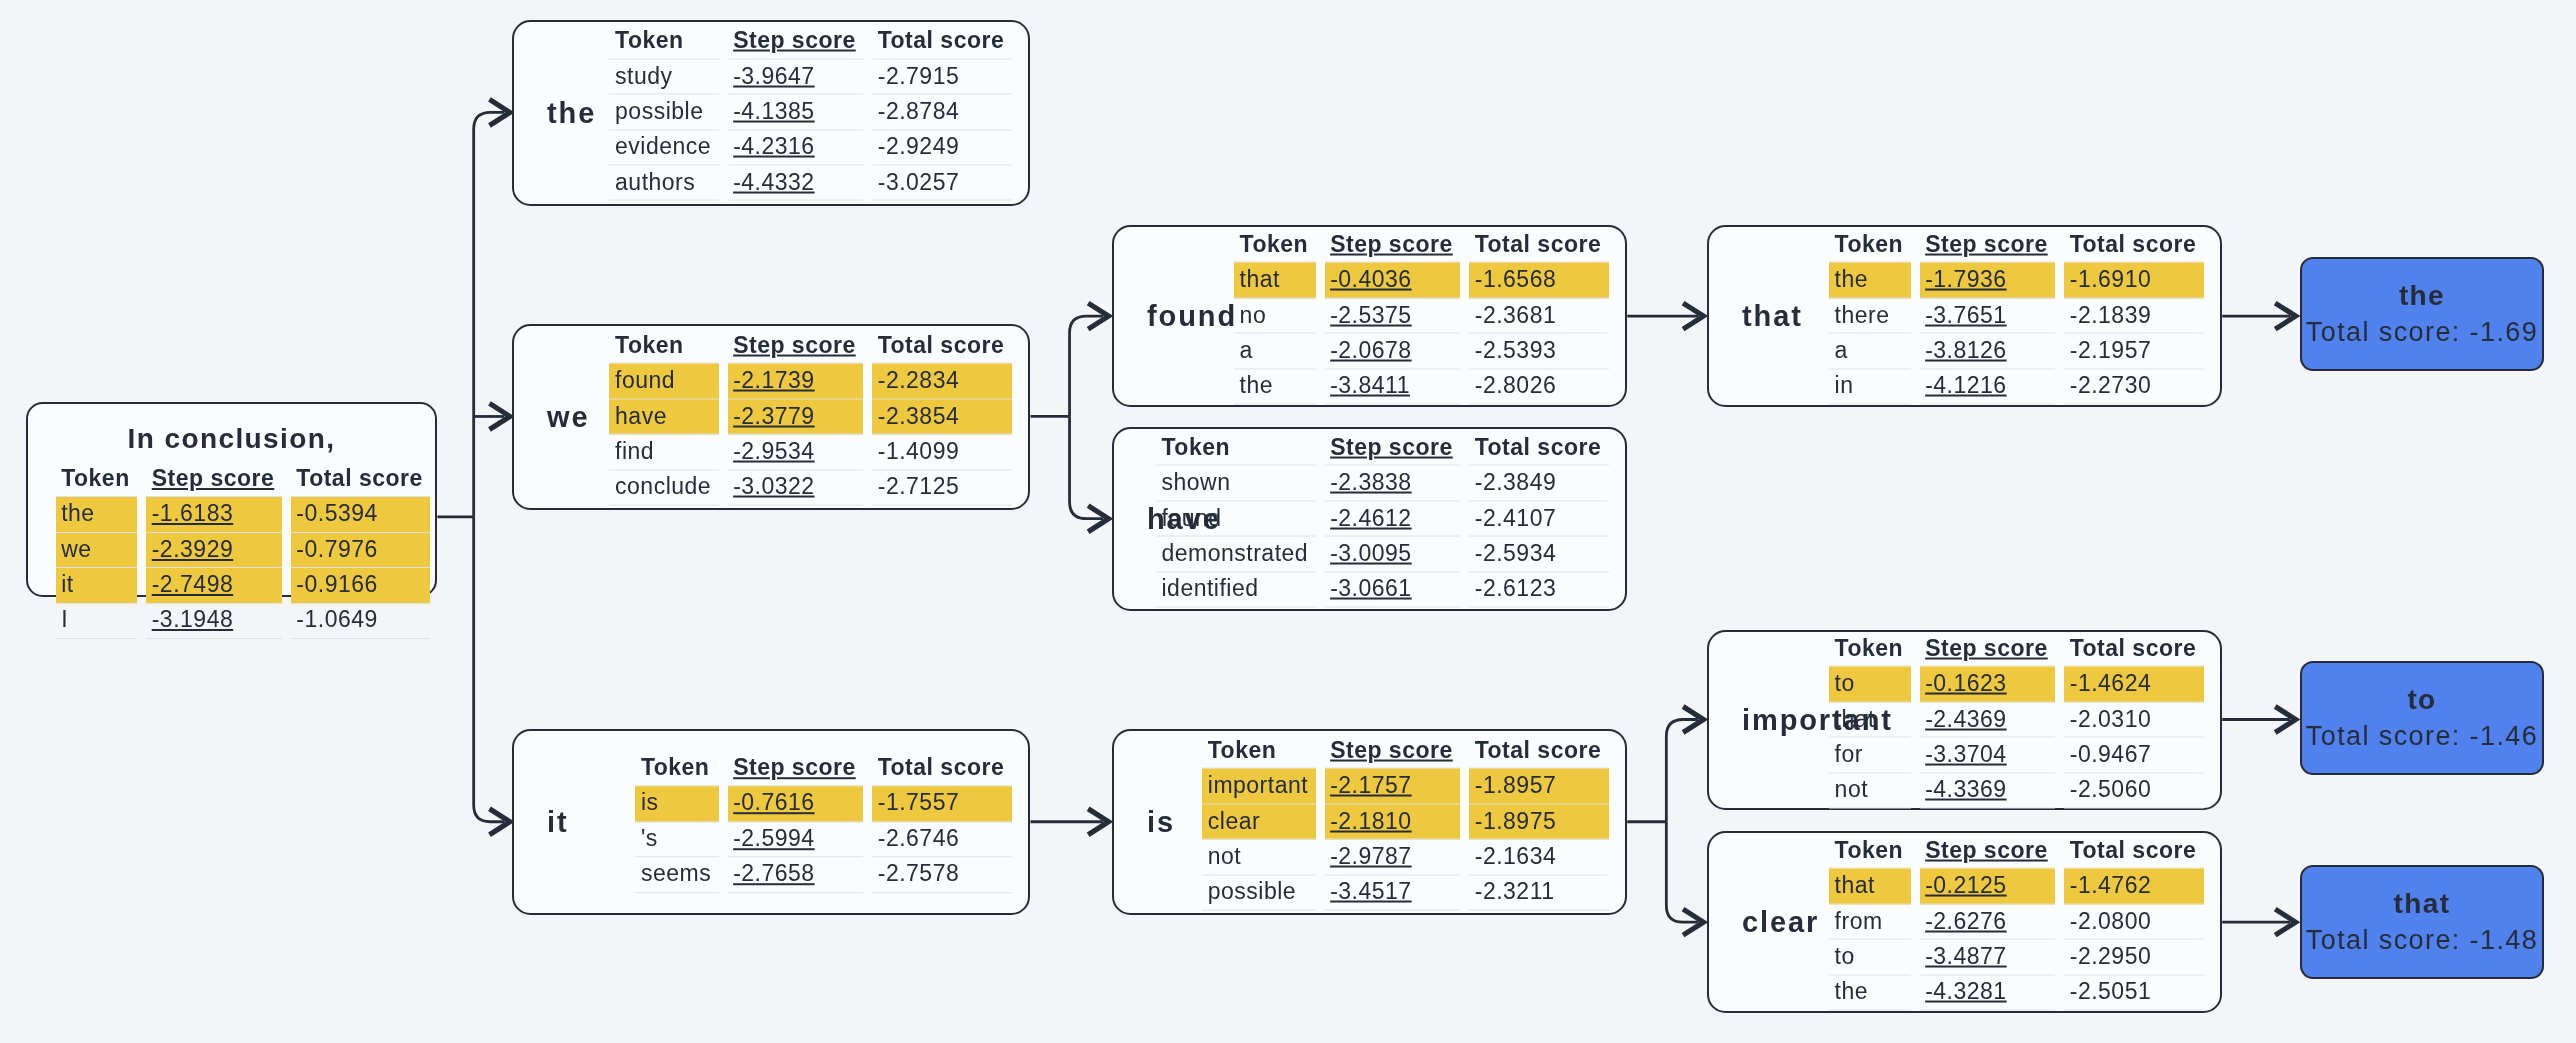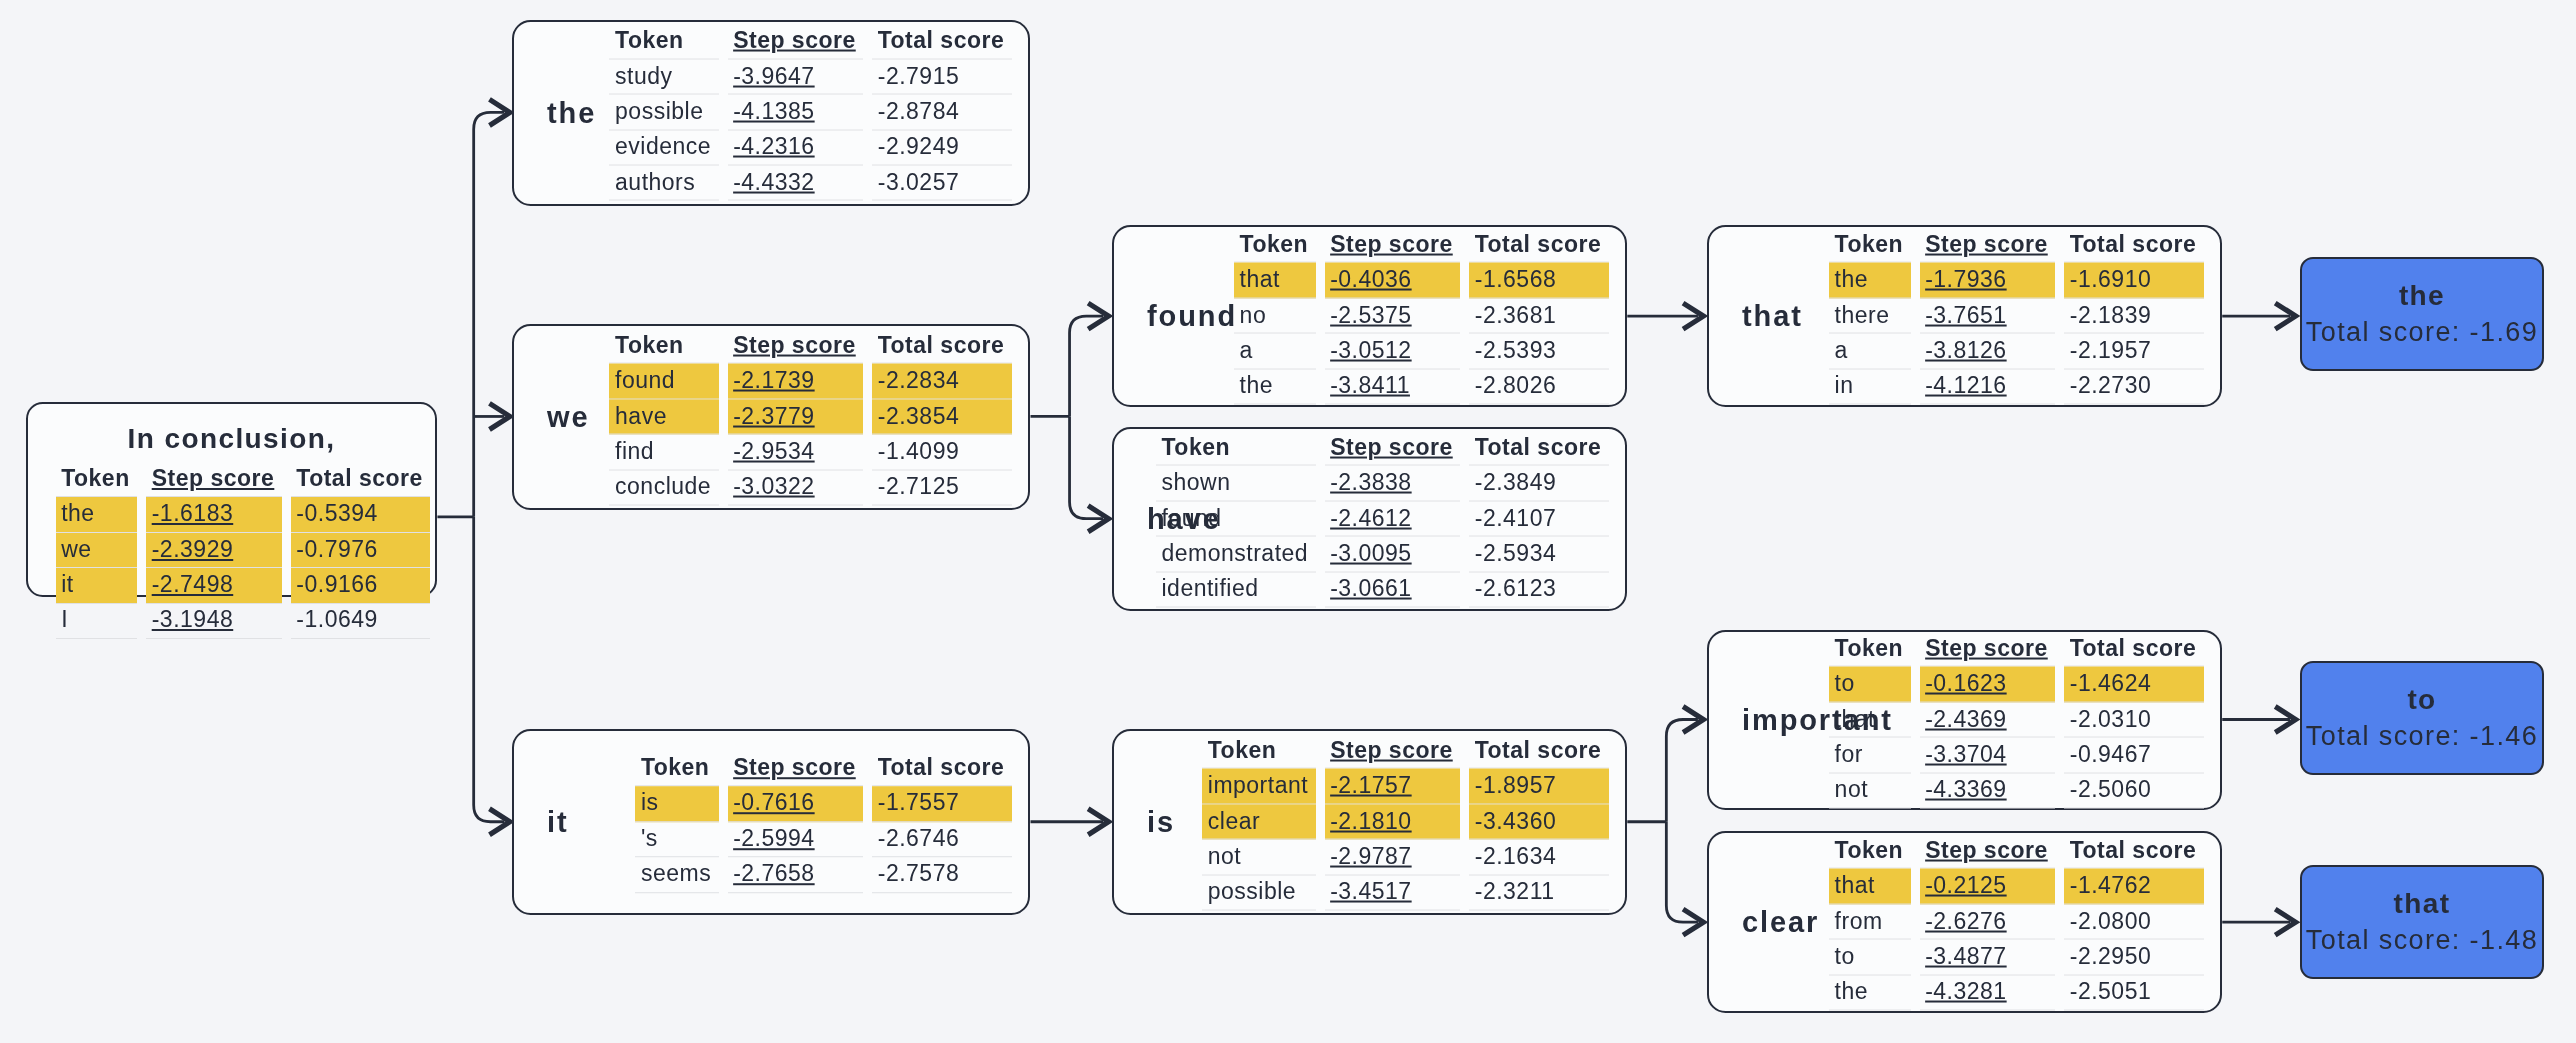--- a/index.html
+++ b/index.html
@@ -243,21 +243,21 @@
             <td class="step hl">-0.4036</td>
             <td class="total hl">-1.6568</td>
           </tr>
           <tr>
             <td>no</td>
             <td class="step">-2.5375</td>
             <td class="total">-2.3681</td>
           </tr>
           <tr>
             <td>a</td>
-            <td class="step">-3.0512</td>
+            <td class="step">-2.0678</td>
             <td class="total">-2.5393</td>
           </tr>
           <tr>
             <td>the</td>
             <td class="step">-3.8411</td>
             <td class="total">-2.8026</td>
           </tr>
         </tbody>
       </table>
     </div>
@@ -350,21 +350,21 @@
         </thead>
         <tbody>
           <tr>
             <td class="hl">important</td>
             <td class="step hl">-2.1757</td>
             <td class="total hl">-1.8957</td>
           </tr>
           <tr>
             <td class="hl">clear</td>
             <td class="step hl">-2.1810</td>
-            <td class="total hl">-3.4360</td>
+            <td class="total hl">-1.8975</td>
           </tr>
           <tr>
             <td>not</td>
             <td class="step">-2.9787</td>
             <td class="total">-2.1634</td>
           </tr>
           <tr>
             <td>possible</td>
             <td class="step">-3.4517</td>
             <td class="total">-2.3211</td>

